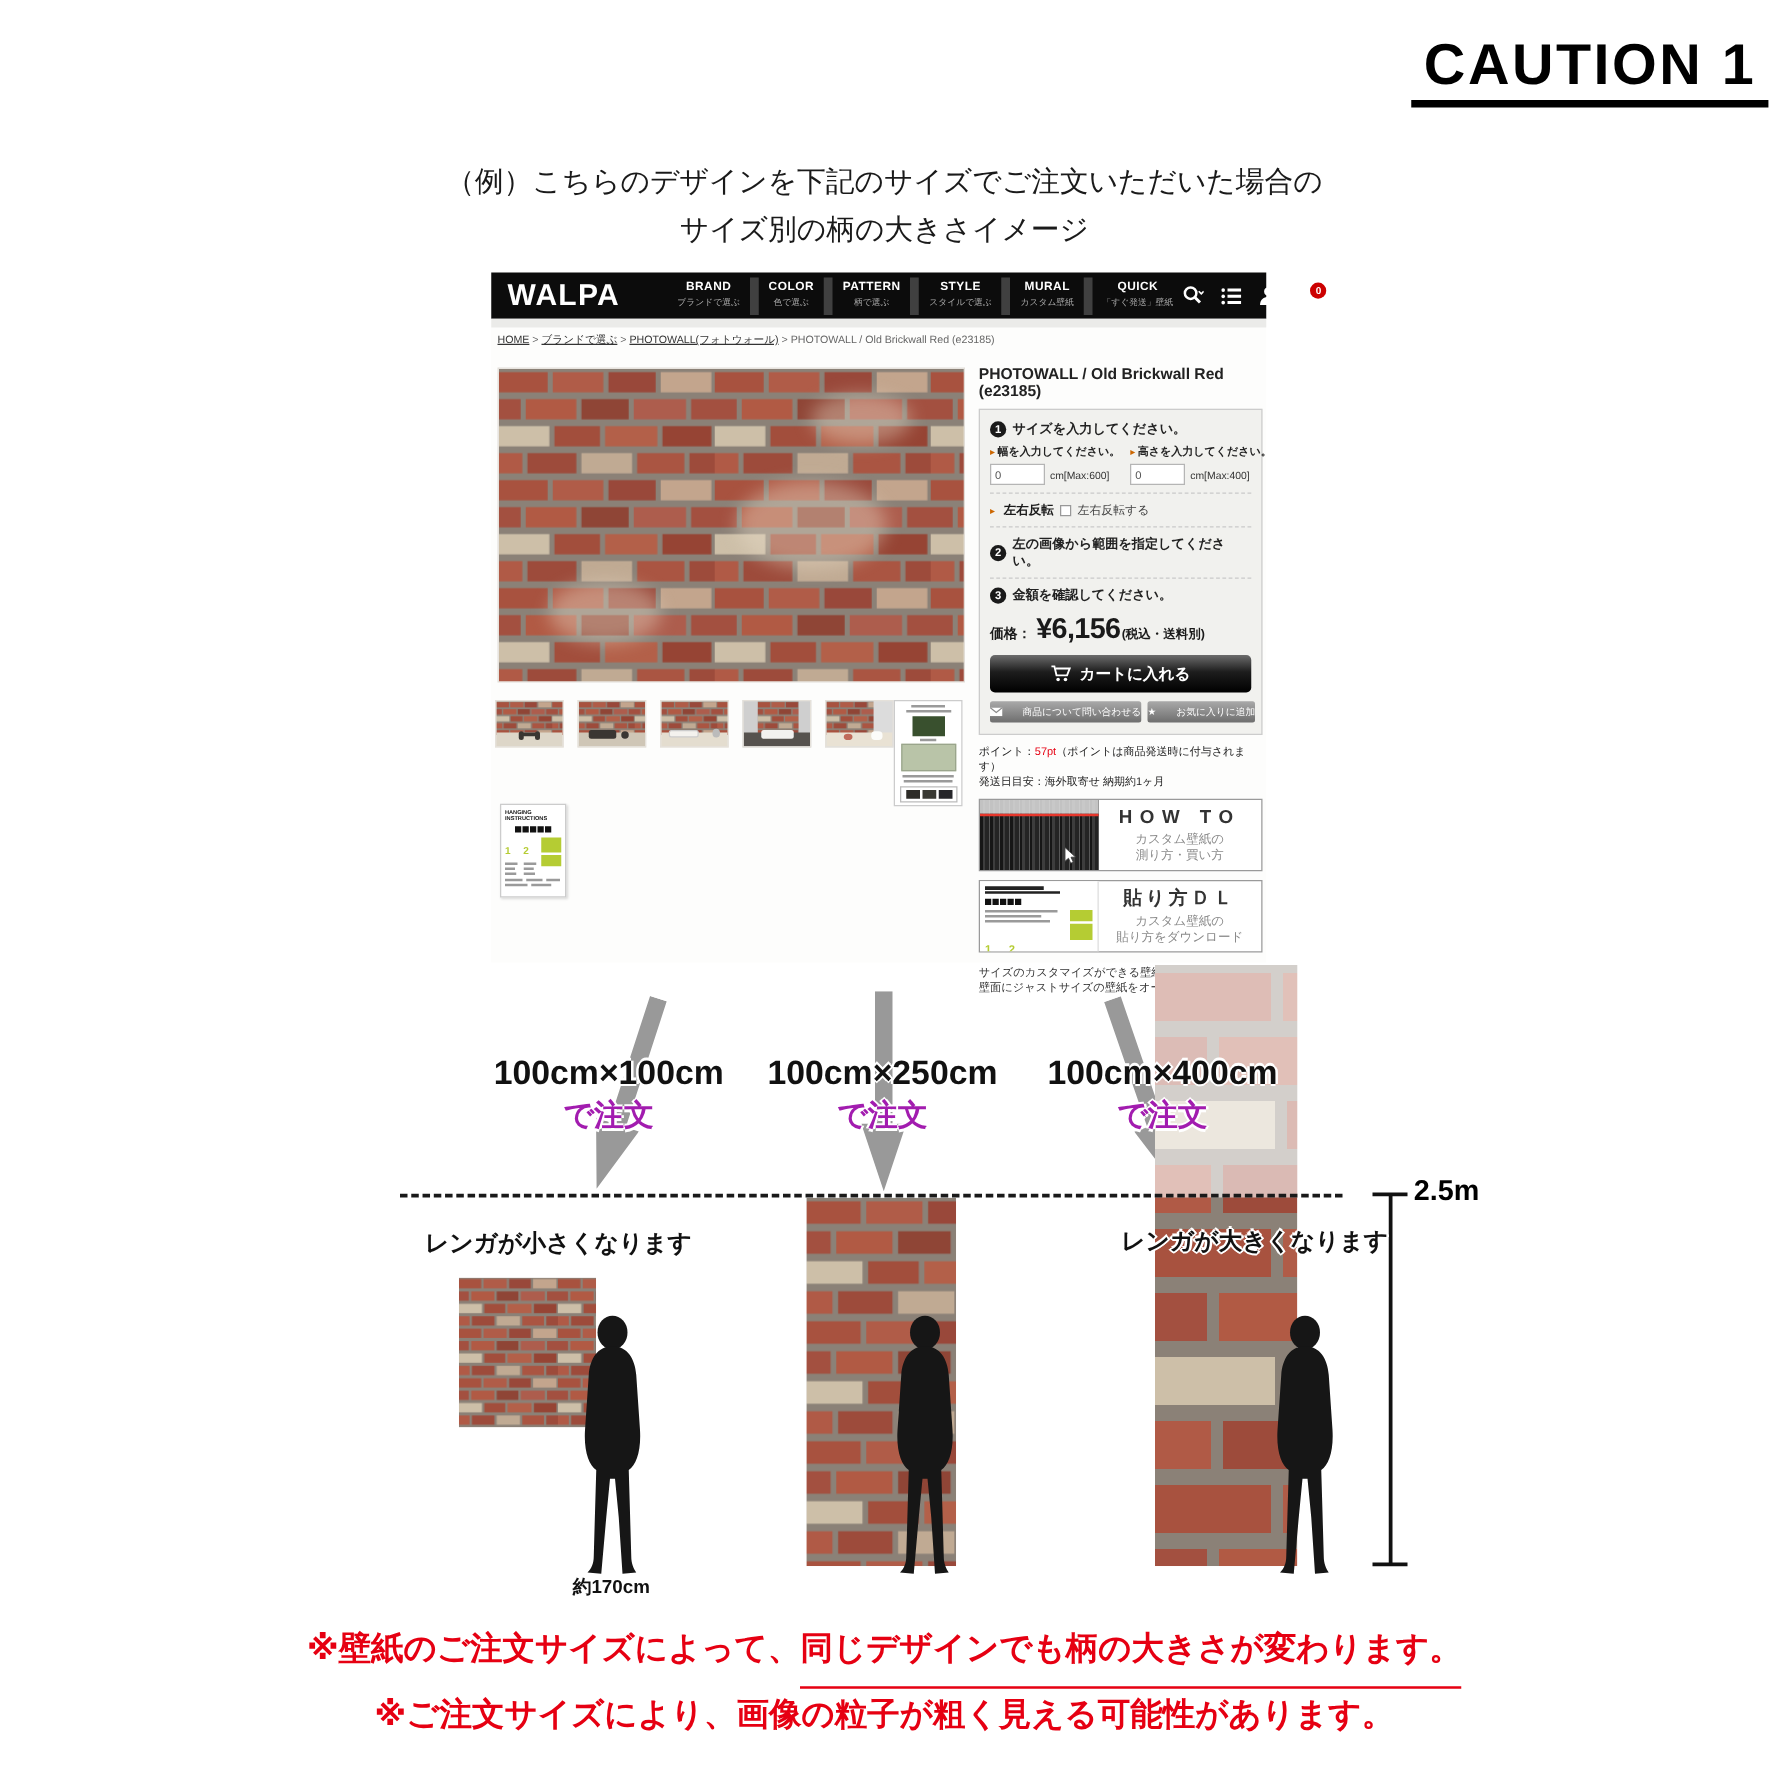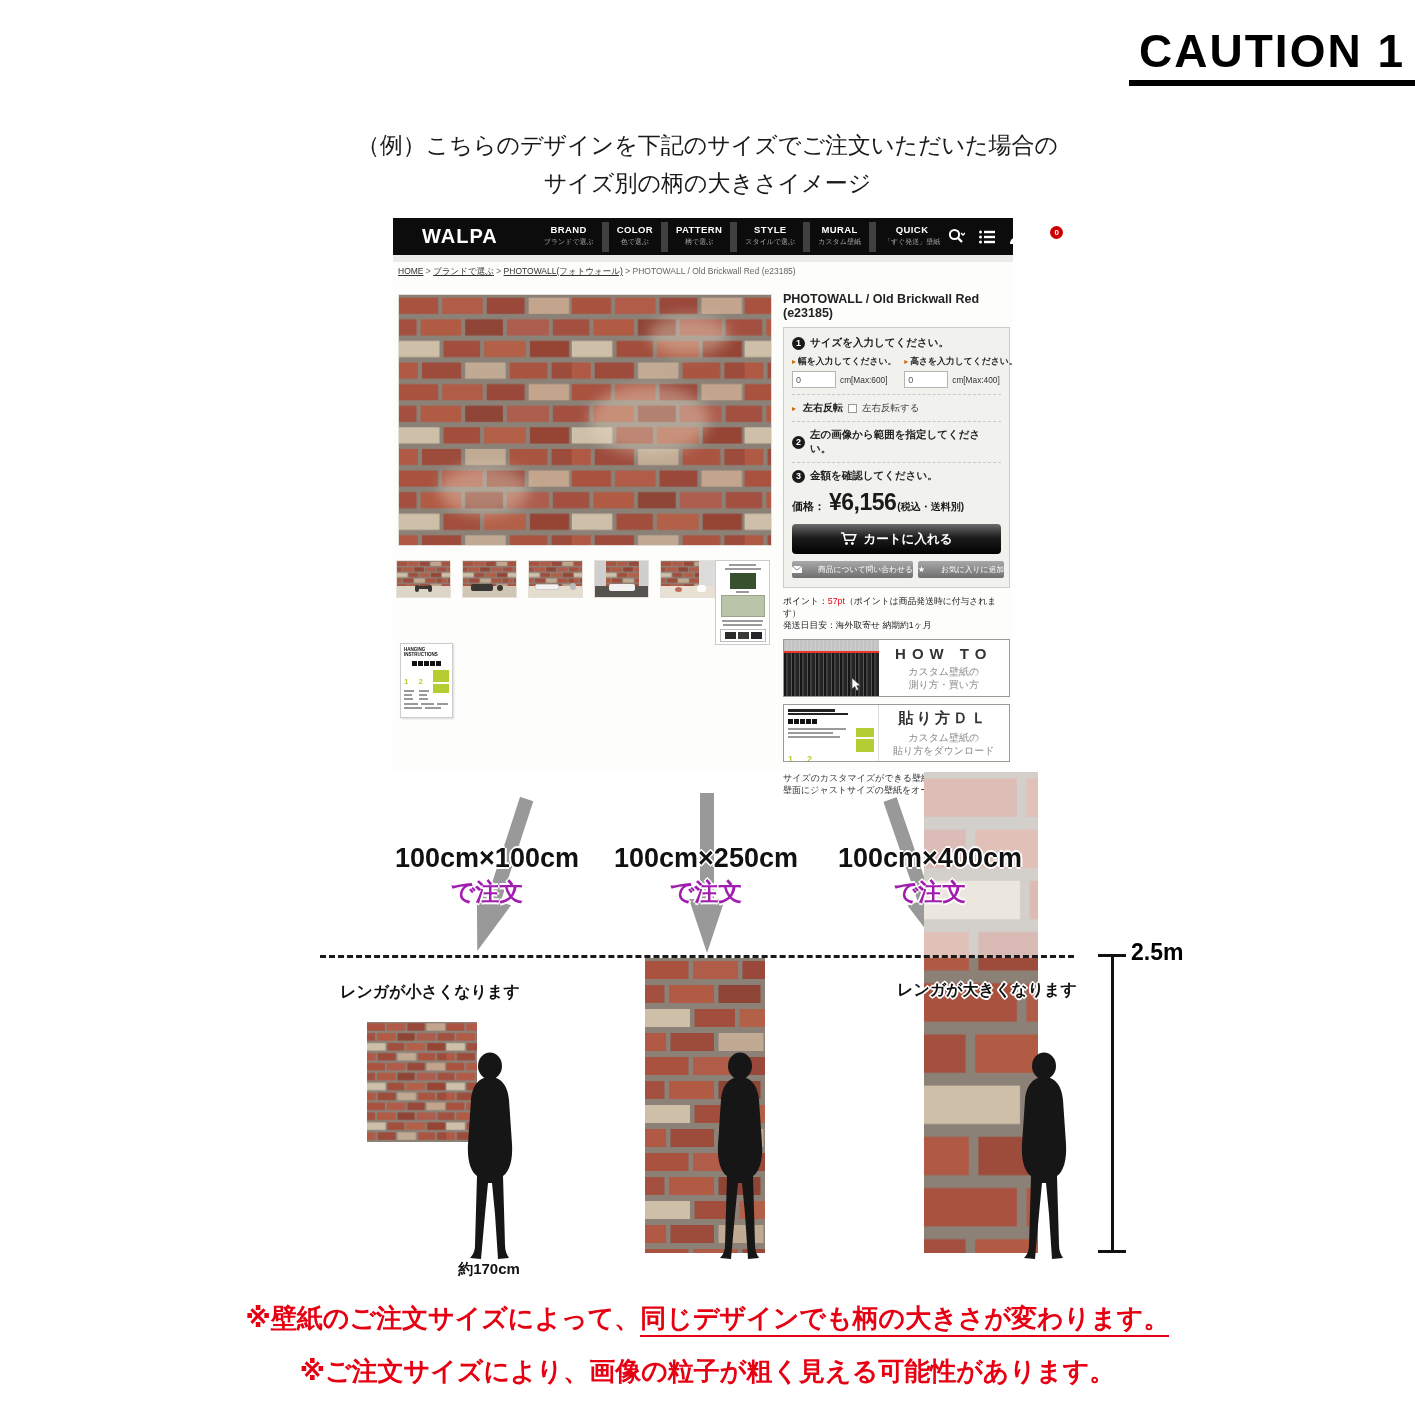--- a/index.html
+++ b/index.html
@@ -8,21 +8,21 @@
 
   
   .title-wrap { position:absolute; top:24px; left:0; width:100%; text-align:right; }
   .main-title { display:inline-block; font-size:46px; font-weight:800; letter-spacing:2px; color:#000; border-bottom:6px solid #000; padding:0 10px 2px; }
   .subtitle { position:absolute; top:126px; left:0; width:100%; text-align:center; font-size:23px; line-height:38px; color:#1a1a1a; }
 
   
   .site { position:absolute; left:393px; top:218px; width:620px; height:552px; background:#fdfdfc; }
   .nav { position:absolute; left:0; top:0; width:620px; height:37px; background:#0c0c0c; display:flex; align-items:center; }
   .nav-strip { position:absolute; left:0; top:37px; width:620px; height:7px; background:#ebebe9; }
-  .logo { color:#fff; font-size:20px; font-weight:800; letter-spacing:1px; padding:0 14px 0 13px;margin-left:16px; }
+  .logo { color:#fff; font-size:24px; font-weight:800; letter-spacing:1px; padding:0 14px 0 13px; }
   .menu { display:flex; height:30px; margin-left:24px; }
   .menu-item { padding:2px 8px; text-align:center; border-left:7px solid #404040; cursor:pointer; }
   .menu-item:first-child { border-left:none; }
   .menu-en { color:#fff; font-size:9.5px; font-weight:700; letter-spacing:.4px; display:block; }
   .menu-ja { color:#a9a9a9; font-size:7px; display:block; margin-top:2px; white-space:nowrap; }
   .nav-icons { display:flex; align-items:center; gap:13px; margin-left:auto; padding-right:14px; }
   .nav-ic { position:relative; width:17px; height:17px; display:flex; align-items:center; justify-content:center; }
   .badge { position:absolute; right:-8px; top:-2px; width:13px; height:13px; background:#cc0000; border-radius:50%; color:#fff; font-size:8px; font-weight:700; text-align:center; line-height:13px; }
 
   .breadcrumb { position:absolute; left:5px; top:48px; width:610px; font-size:8.5px; color:#666; }
@@ -90,30 +90,30 @@
 
   
   .order-label { position:absolute; width:230px; text-align:center; z-index:3; }
   .order-size { font-size:27px; font-weight:800; color:#111; text-shadow:-2px 0 #fff,2px 0 #fff,0 -2px #fff,0 2px #fff; }
   .order-ja { font-size:24px; font-weight:800; color:#a21caf; margin-top:2px; text-shadow:-2px 0 #fff,2px 0 #fff,0 -2px #fff,0 2px #fff; }
   .arrow { position:absolute; z-index:1; }
   .dashline { position:absolute; left:320px; top:955px; width:754px; border-top:3px dashed #1a1a1a; z-index:4; }
   .brickpanel { position:absolute; z-index:1; overflow:hidden; }
   .fadecap { position:absolute; left:0; top:0; width:100%; background:rgba(255,255,255,.62); }
   .person { position:absolute; z-index:5; }
-  .note { position:absolute; font-size:16px; font-weight:800; color:#111; z-index:6; white-space:nowrap; }
+  .note { position:absolute; font-size:19px; font-weight:800; color:#111; z-index:6; white-space:nowrap; }
   .note-outline { text-shadow:-2px 0 #fff,2px 0 #fff,0 -2px #fff,0 2px #fff,-1px -1px #fff,1px 1px #fff,-1px 1px #fff,1px -1px #fff; }
   .hlabel { position:absolute; font-size:15px; font-weight:700; color:#111; z-index:6; }
   .measure-line { position:absolute; left:1111px; top:955px; width:3px; height:297px; background:#111; }
   .measure-cap { position:absolute; left:1098px; width:28px; height:3px; background:#111; }
   .measure-label { position:absolute; left:1131px; top:939px; font-size:23px; font-weight:800; color:#000; }
 
   
   .warn { position:absolute; left:0; width:100%; text-align:center; font-size:26px; font-weight:800; color:#e60012; }
-  .warn .u { border-bottom:2px solid #e60012; padding-bottom:2px; }
+  .warn .u { border-bottom:2px solid #e60012; padding-bottom:16px; }
 
   svg { display:block; }
 </style>
 </head>
 <body>
 
 <svg width="0" height="0" style="position:absolute">
   <defs>
     <g id="brickTile">
       <rect x="0" y="0" width="128" height="64" fill="#8b8177"></rect>

